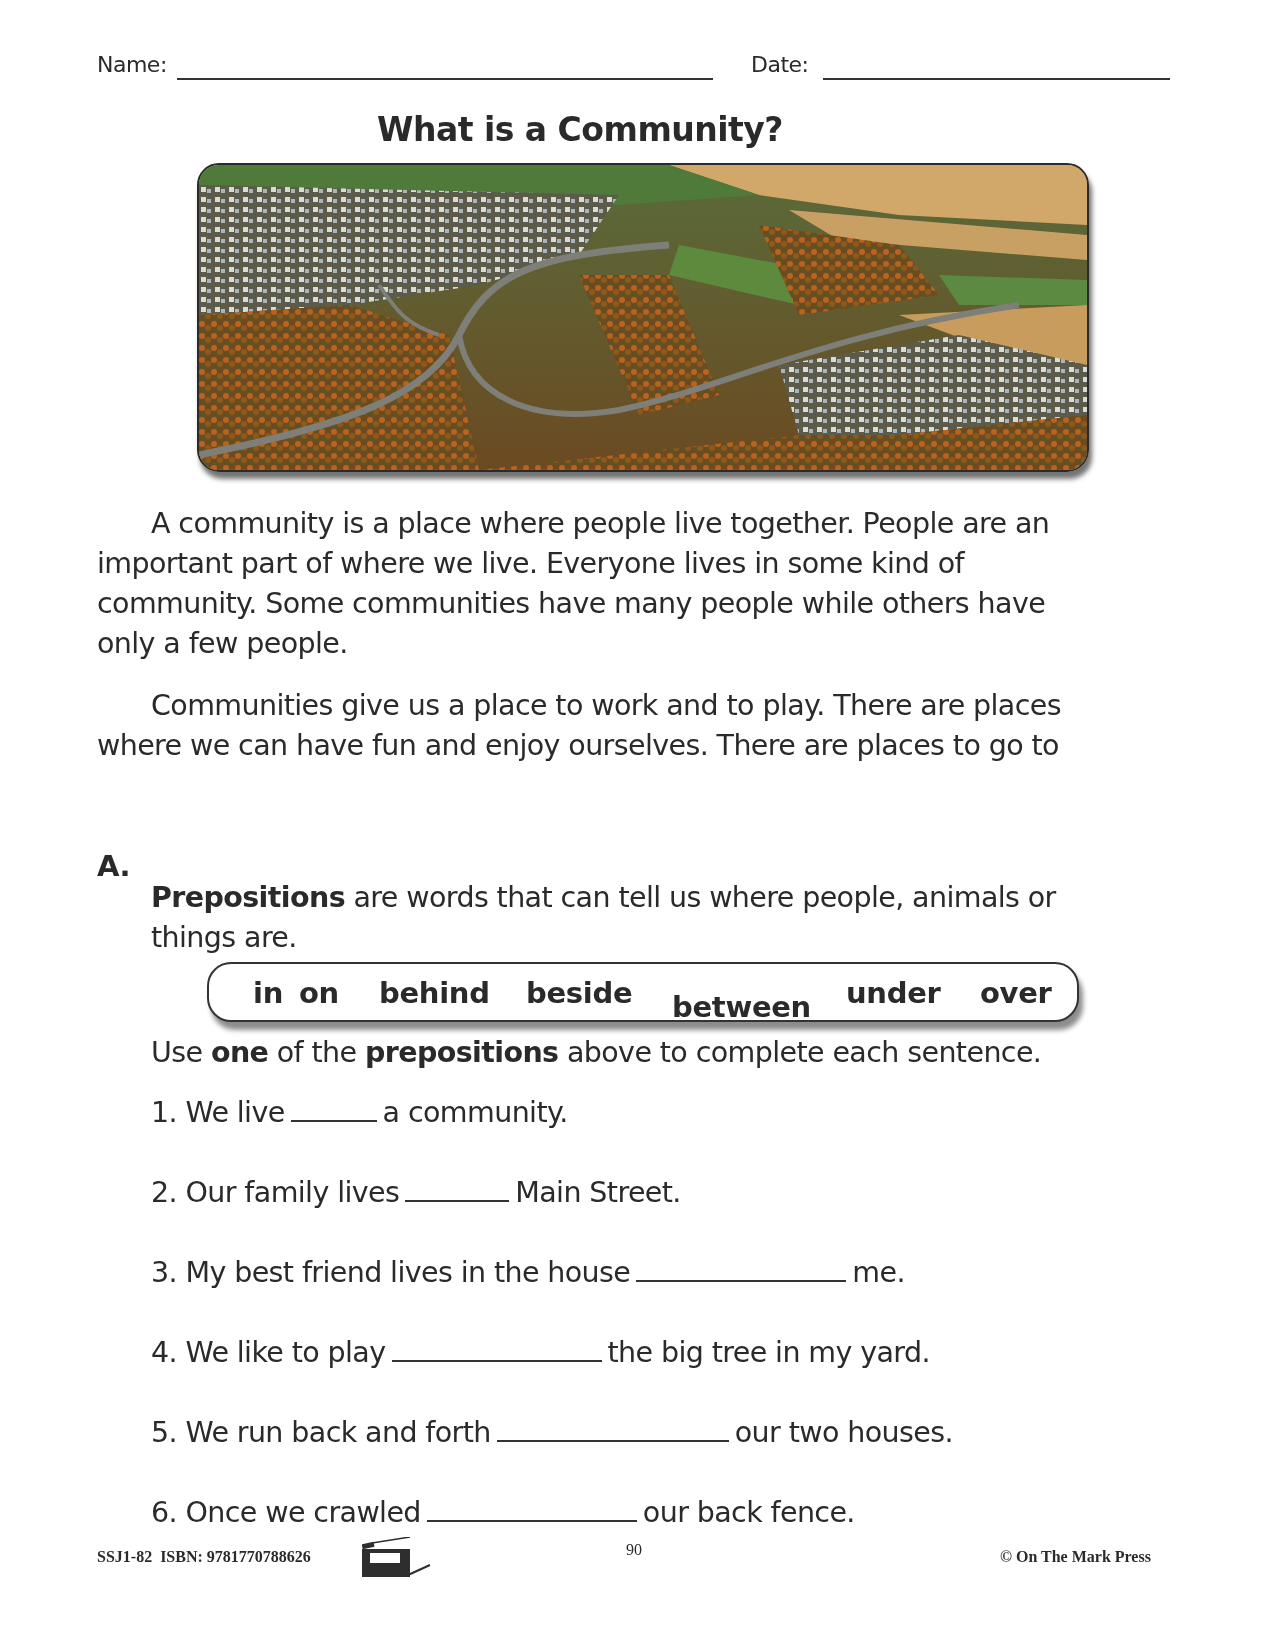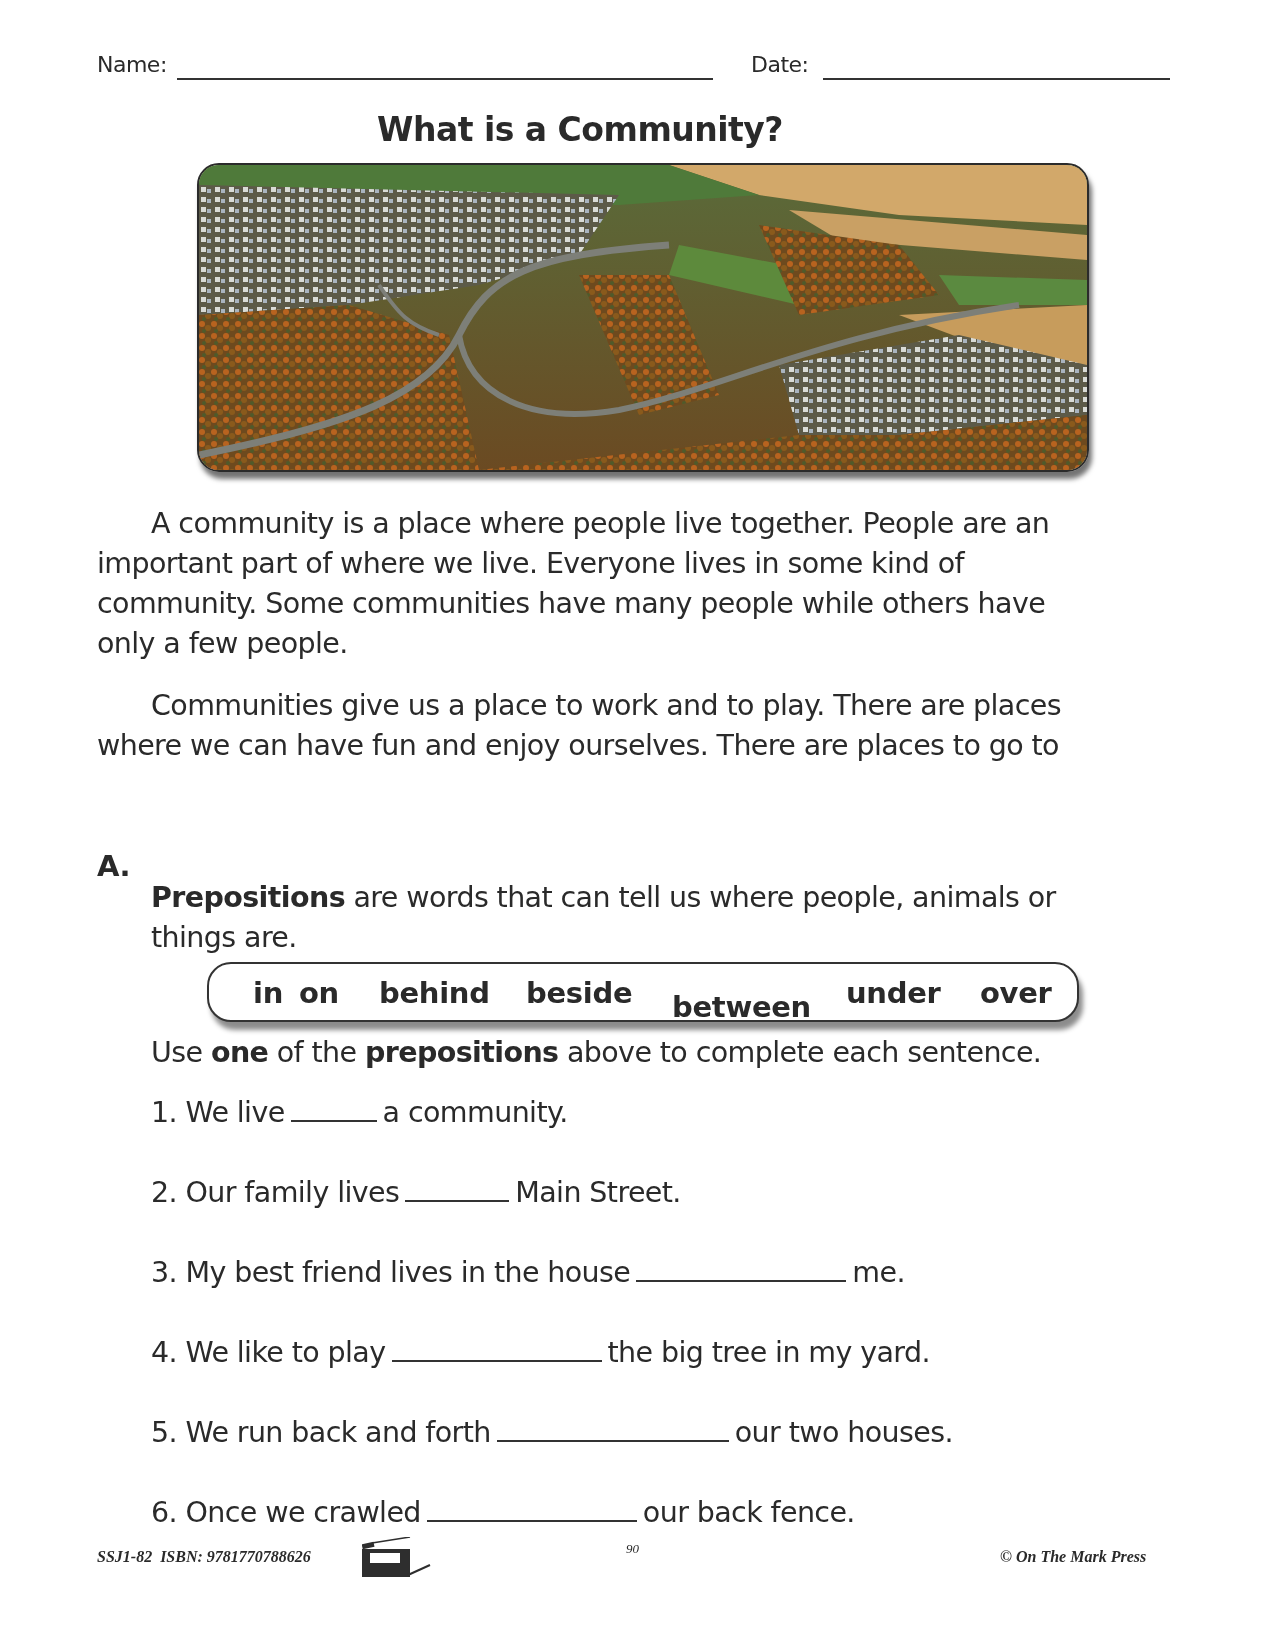--- a/index.html
+++ b/index.html
@@ -42,21 +42,21 @@
     }
     .word {
       position: absolute; font-size: 29px; font-weight: bold; color: #2a2a2a; letter-spacing: -0.3px;
       top: 12px;
     }
 
     .q { font-size: 28.5px; color: #2a2a2a; letter-spacing: -0.6px; white-space: nowrap; }
     .blank { display: inline-block; border-bottom: 2.5px solid #333; height: 22px; vertical-align: baseline; margin: 0 6px; }
 
     
-    .footer { font-family: "Liberation Serif", serif; font-size: 16px; color: #2a2a2a; font-style: italic; }
+    .footer { font-family: "Liberation Serif", serif; font-size: 16px; color: #2a2a2a; }
     .footer-bold { font-weight: bold; }
   </style>
 </head>
 <body>
 
 <div class="abs hdr-label" style="left:97px; top:52px;">Name:</div>
 <div class="abs hdr-line" style="left:177px; top:78px; width:536px;"></div>
 <div class="abs hdr-label" style="left:751px; top:52px;">Date:</div>
 <div class="abs hdr-line" style="left:823px; top:78px; width:347px;"></div>
 
@@ -171,14 +171,14 @@
 <div class="abs footer footer-bold" style="left:97px; top:1548px; white-space:pre;">SSJ1-82  ISBN: 9781770788626</div>
 <div class="abs" style="left:362px; top:1537px; width:70px; height:40px;">
   <svg width="70" height="40" viewBox="0 0 70 40" xmlns="http://www.w3.org/2000/svg">
     <rect x="0" y="6" width="12" height="5" fill="#2e2e2e" transform="rotate(-12 6 8)"></rect>
     <line x1="10" y1="6" x2="48" y2="0" stroke="#2e2e2e" stroke-width="1.5"></line>
     <rect x="0" y="12" width="48" height="28" fill="#2e2e2e"></rect>
     <rect x="8" y="16" width="30" height="10" fill="#ffffff"></rect>
     <line x1="46" y1="38" x2="68" y2="28" stroke="#2e2e2e" stroke-width="2"></line>
   </svg>
 </div>
-<div class="abs footer" style="left:626px; top:1541px; font-size:13px;">90</div>
+<div class="abs footer" style="left:626px; top:1541px; font-size:16px;">90</div>
 <div class="abs footer footer-bold" style="left:1000px; top:1548px;">© On The Mark Press</div>
 
 </body></html>

